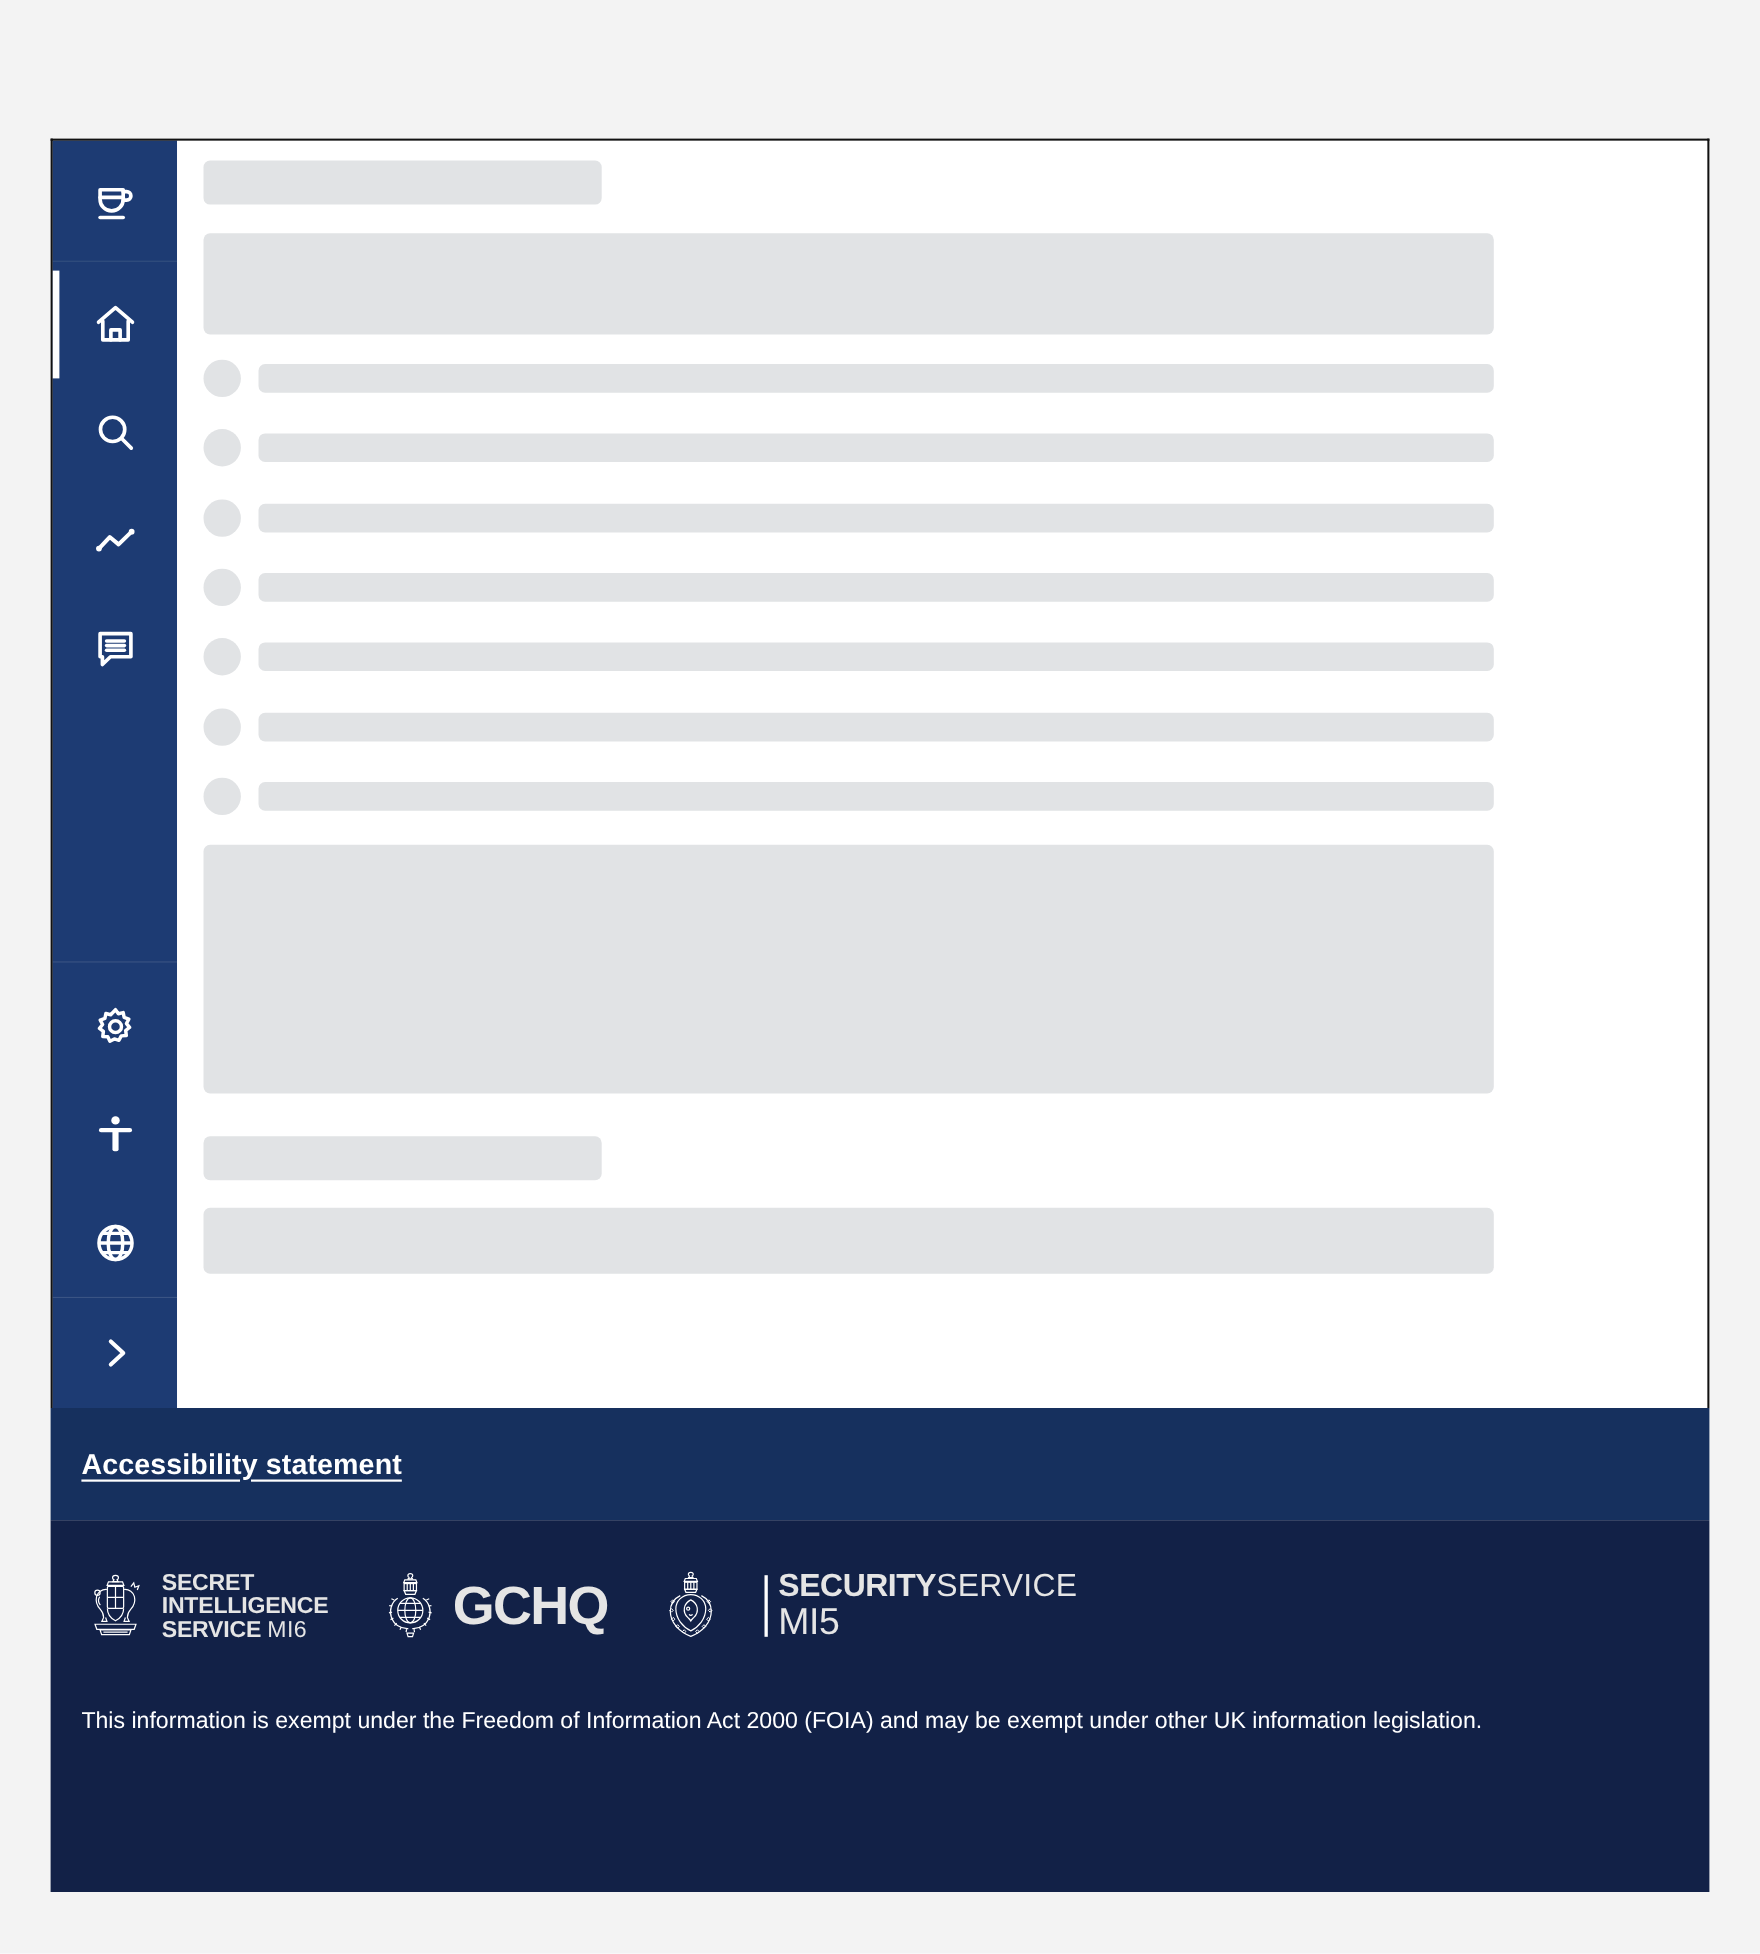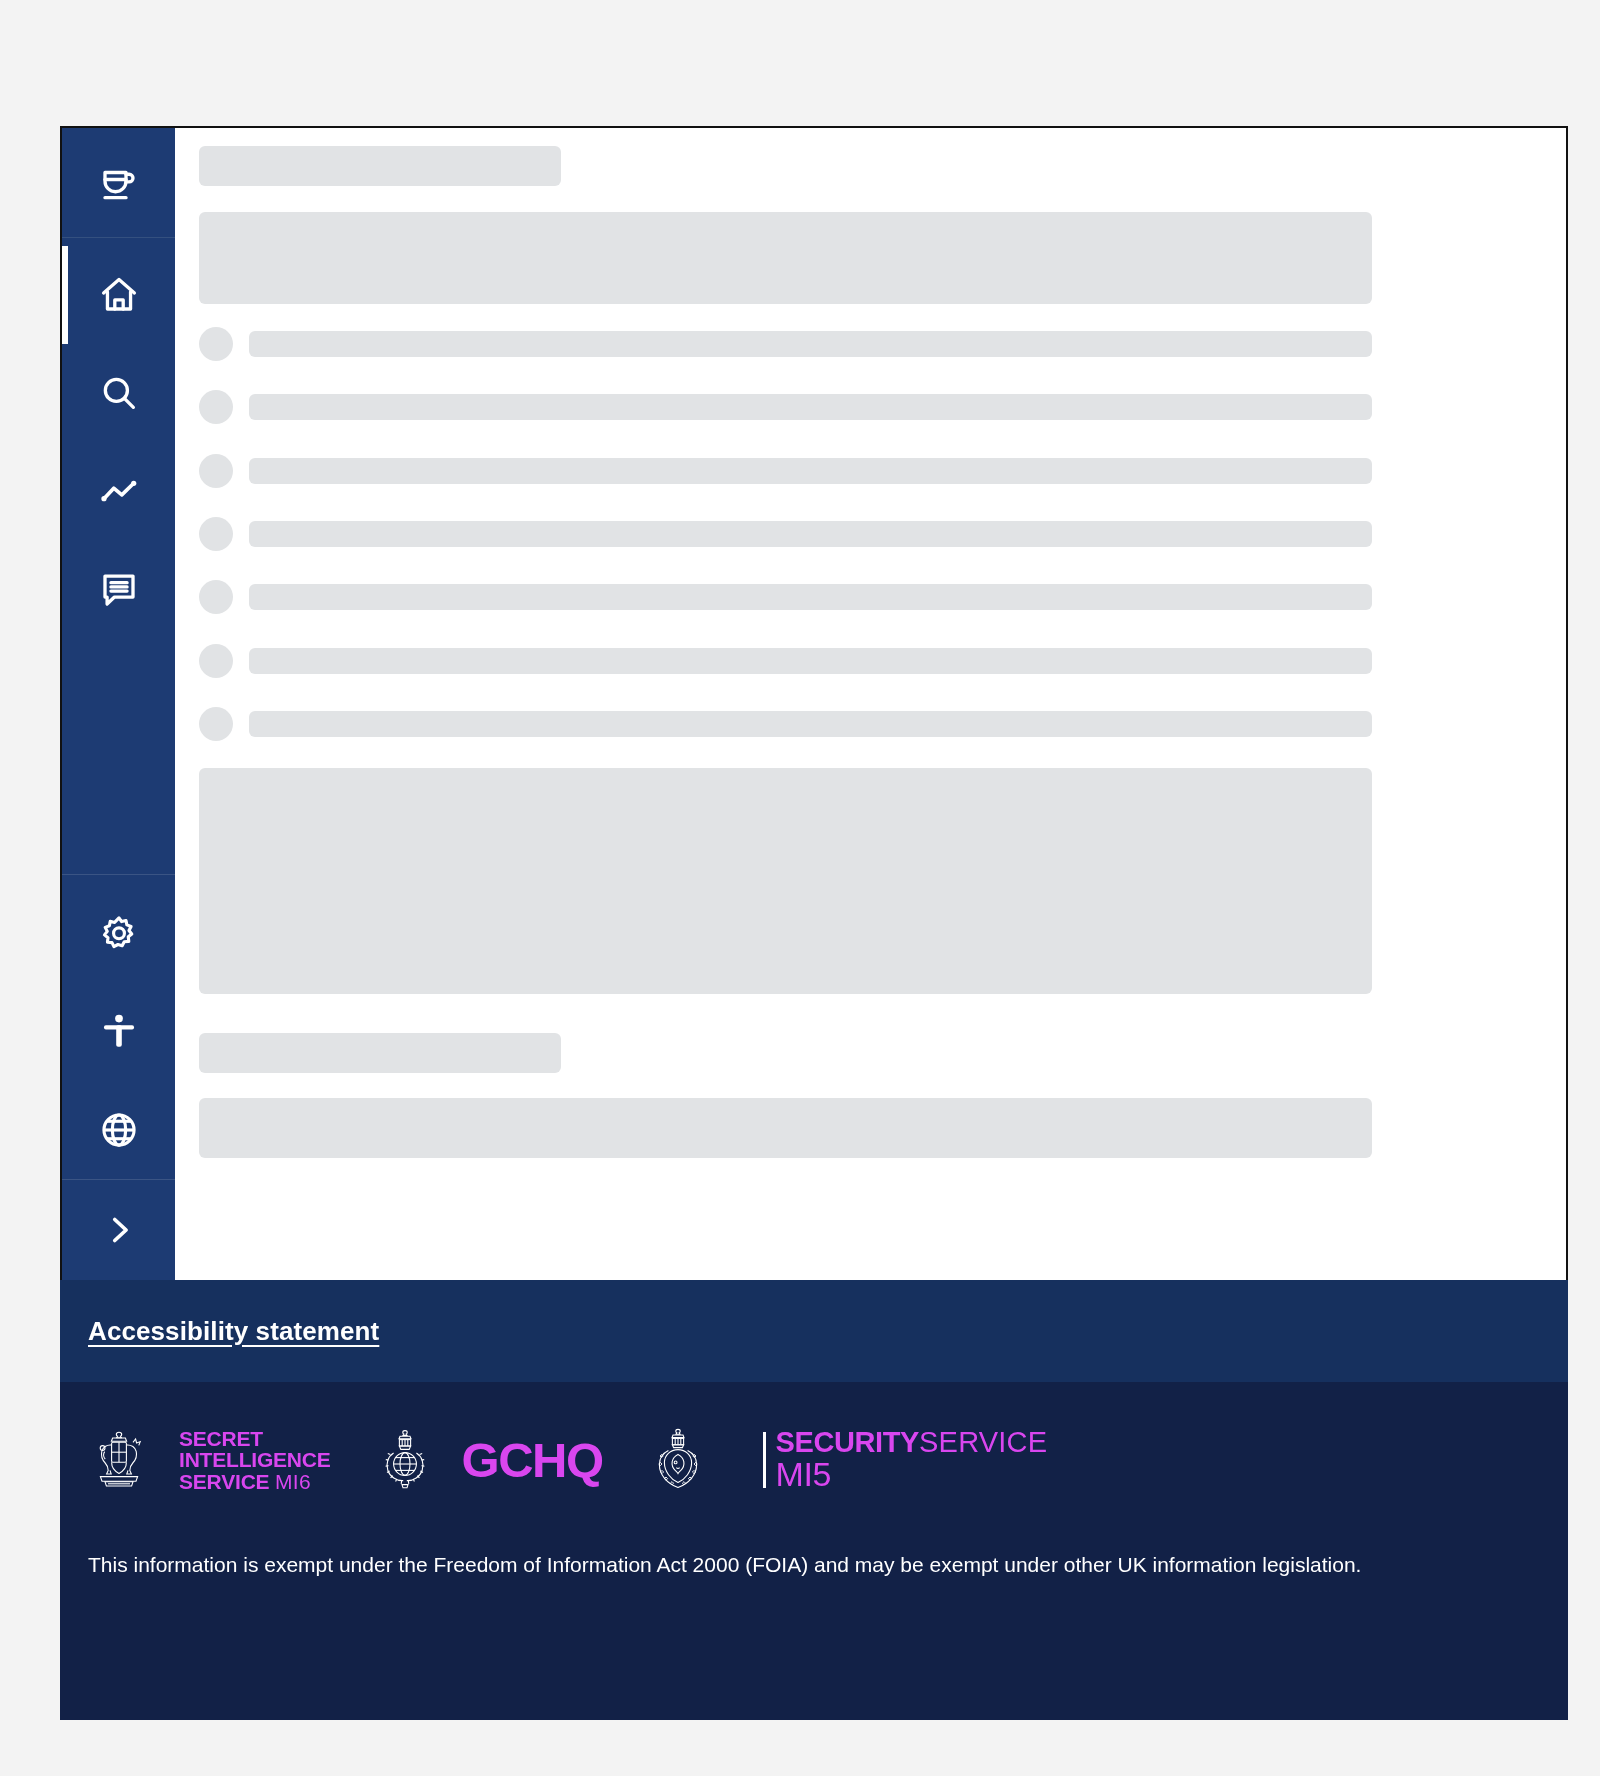--- a/index.html
+++ b/index.html
@@ -10,21 +10,21 @@
     width: 1600px;
     height: 1776px;
     background: #f3f3f3;
     font-family: "Liberation Sans", sans-serif;
     overflow: hidden;
   }
 
   
   .app-shell {
     position: absolute;
-    left: 60px;
+    left: 46px;
     top: 126px;
     width: 1508px;
     height: 1594px;
     box-sizing: border-box;
     display: flex;
     flex-direction: column;
   }
 
   .app-body {
     display: flex;
@@ -152,22 +152,22 @@
   .logo-row {
     display: flex;
     align-items: center;
     gap: 46px;
     height: 72px;
   }
 
   .logo {
     display: flex;
     align-items: center;
-    gap: 29px;
-    color: #d946ef;
+    gap: 11px;
+    color: #e5e5e5;
   }
   .crest { display:block; }
 
   .logo-words {
     display: flex;
     flex-direction: column;
     justify-content: center;
     line-height: 1.02;
   }
   .logo-words .l1,

